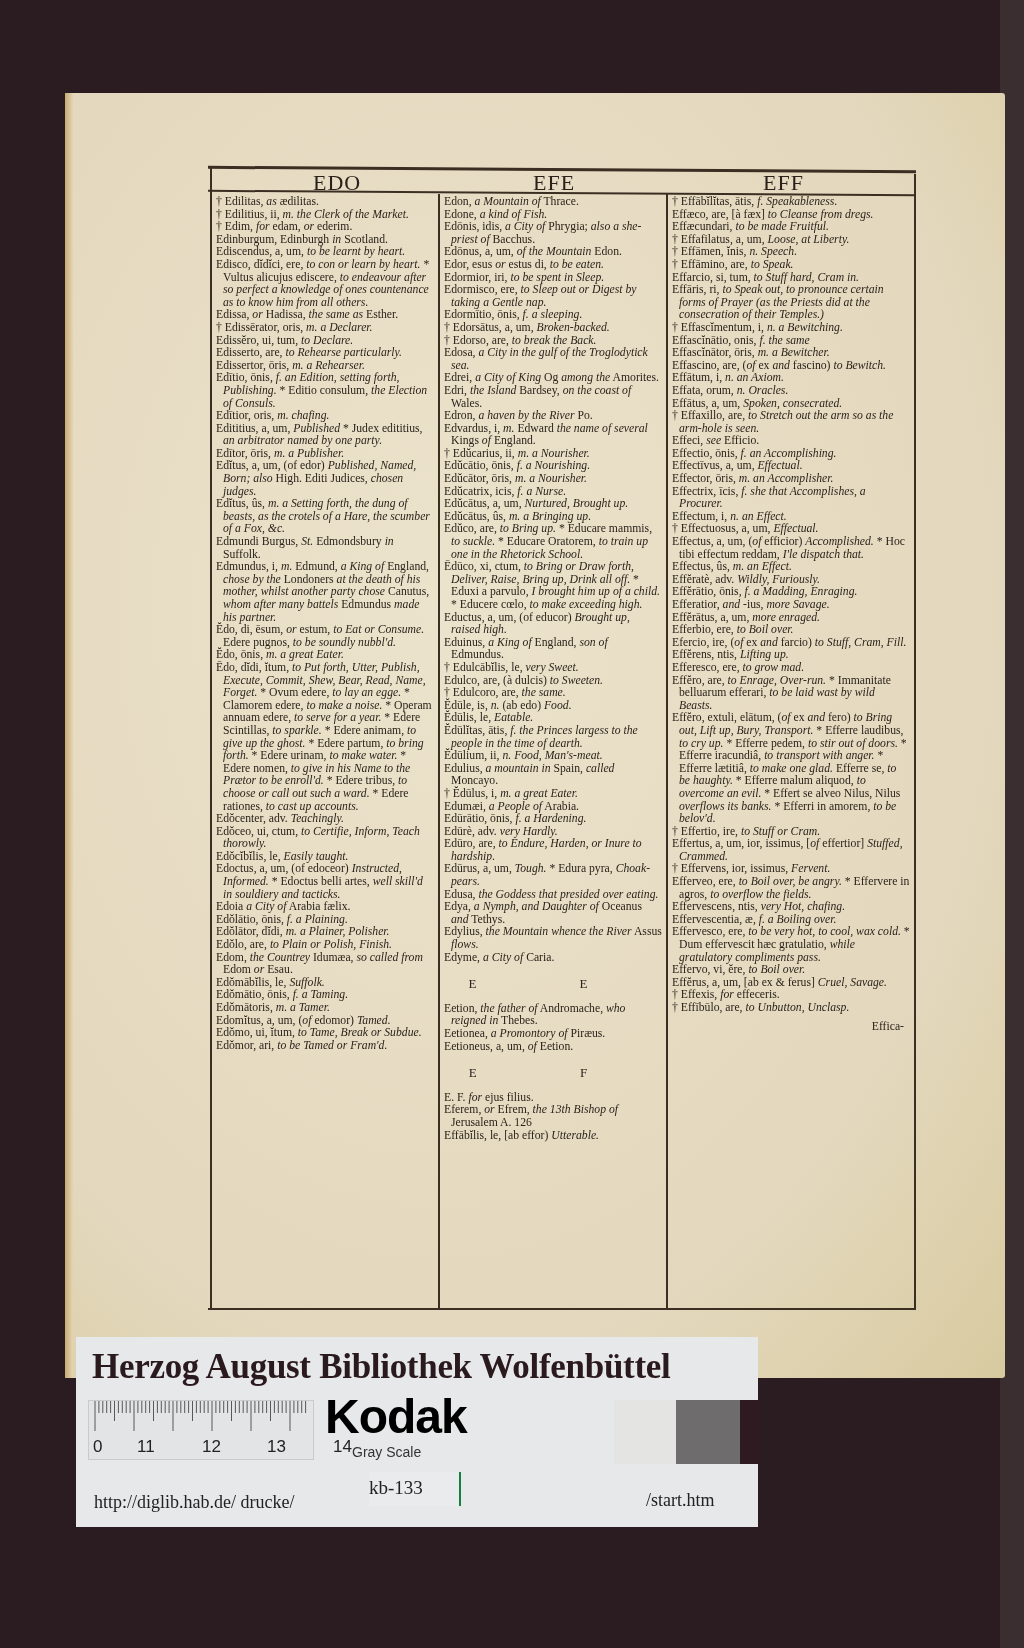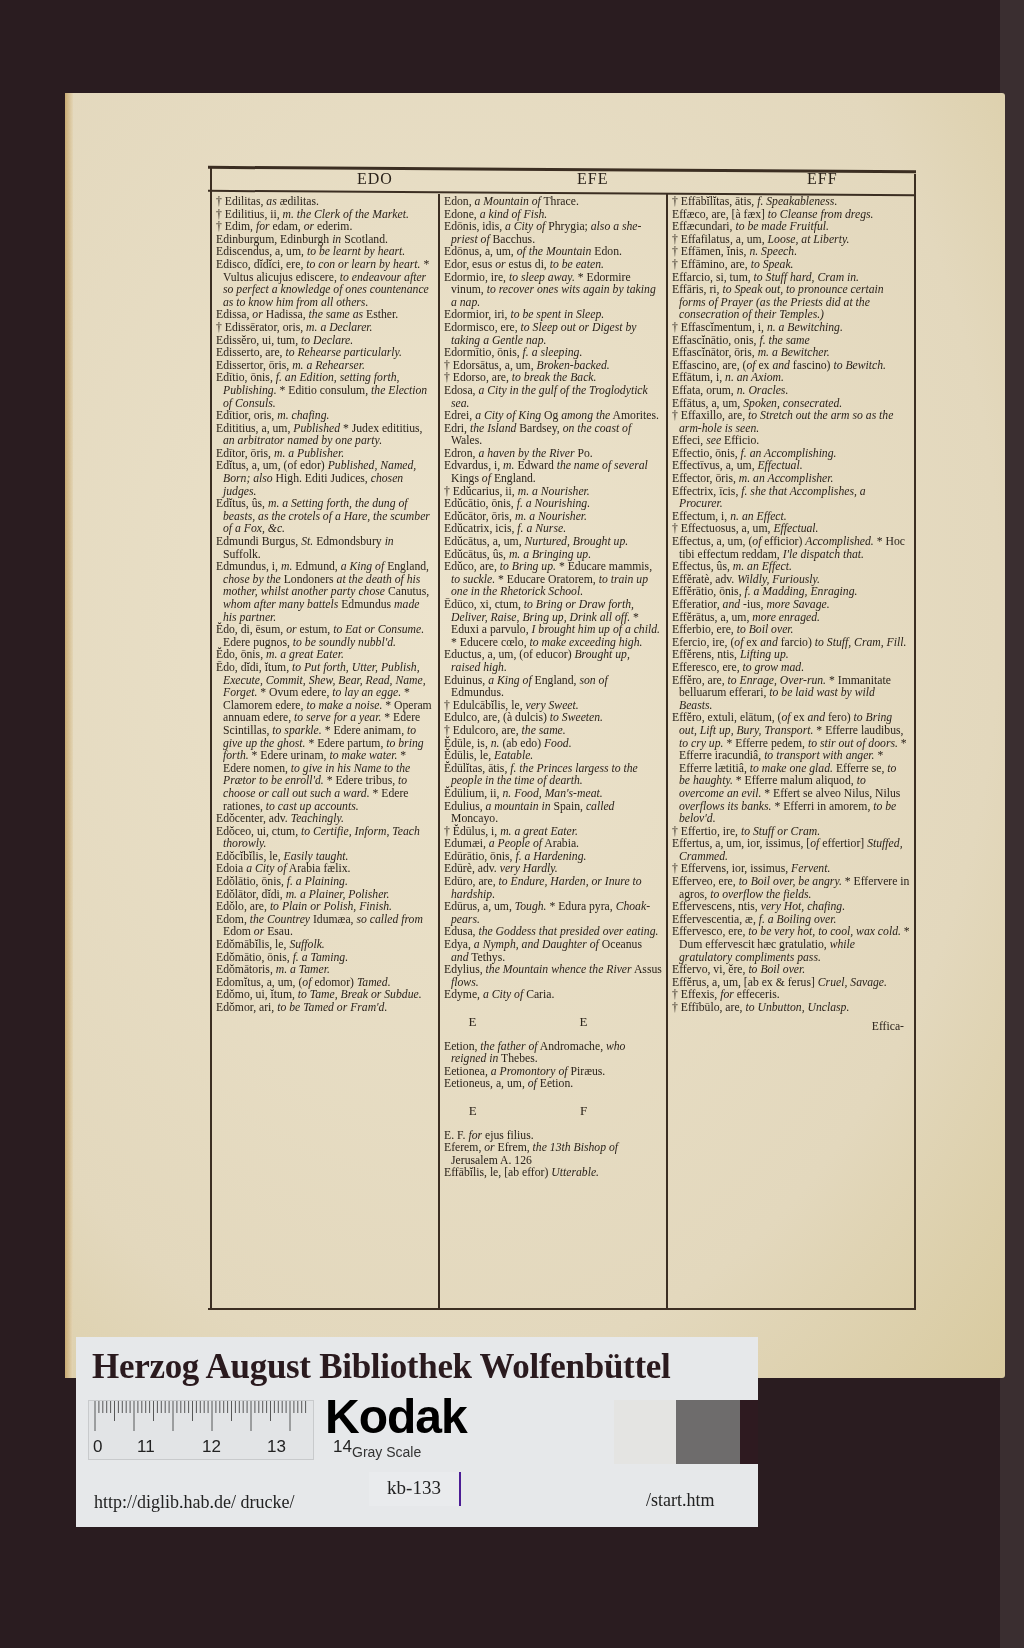--- a/index.html
+++ b/index.html
@@ -8,38 +8,38 @@
   .page{position:absolute;left:65px;top:93px;width:940px;height:1285px;background:#e6dcc4;
         background-image:radial-gradient(ellipse at 40% 40%,#ece3cc 0%,#e3d8bd 70%,#d8ca9f 100%);
         border-radius:3px;}
   .page-edge{position:absolute;left:65px;top:93px;width:8px;height:1285px;background:linear-gradient(90deg,#c9ab73,#e3d5b5);}
   .frame{position:absolute;left:208px;top:160px;width:708px;height:1158px;}
   .rule-top{position:absolute;left:0;top:8px;width:708px;height:3px;background:#3b2e22;transform:rotate(0.35deg);}
   .rule-mid{position:absolute;left:0;top:32px;width:708px;height:2px;background:#3b2e22;transform:rotate(0.35deg);}
   .rule-bot{position:absolute;left:0;top:1148px;width:708px;height:2px;background:#3b2e22;}
   .vline{position:absolute;width:1.5px;background:#3b2e22;}
   .heads{position:absolute;left:0;top:10px;width:708px;height:22px;}
-  .head{position:absolute;top:0;font-size:16px;color:#2a221a;letter-spacing:1px;margin-left:44px;}
+  .head{position:absolute;top:0;font-size:22px;color:#2a221a;letter-spacing:1px;}
   .col{position:absolute;top:36px;font-size:11.7px;line-height:12.6px;color:#2b231b;}
   .entry{text-indent:-7px;padding-left:7px;margin:0;}
   .entry .i{font-style:italic;}
   .sec{text-align:center;margin:14px 0 12px;font-size:13px;letter-spacing:50px;}
   .catch{text-align:right;padding-right:6px;margin-top:6px;}
   
   .card{position:absolute;left:76px;top:1337px;width:682px;height:190px;background:#e6e8ea;}
   .card-title{position:absolute;left:16px;top:10px;font-size:35px;font-weight:bold;color:#2a1a1e;white-space:nowrap;letter-spacing:-0.3px;}
   .ruler{position:absolute;left:12px;top:63px;width:224px;height:58px;background:#e2e4e6;border:1px solid #c8cacc;}
   .ticks{position:absolute;left:4px;top:0;width:214px;height:30px;}
   .ruler-nums{position:absolute;left:4px;top:36px;width:214px;height:20px;font-family:"Liberation Sans",sans-serif;font-size:17px;color:#222;}
   .ruler-nums span{position:absolute;}
   .kodak{position:absolute;left:249px;top:52px;font-family:"Liberation Sans",sans-serif;font-weight:bold;font-size:48px;color:#000000;letter-spacing:-1px;}
   .gray-label{position:absolute;left:276px;top:107px;font-family:"Liberation Sans",sans-serif;font-size:14px;color:#333;}
   .patch{position:absolute;top:63px;height:64px;}
   .url{position:absolute;left:18px;top:155px;font-size:18px;color:#222;}
-  .kb{position:absolute;left:293px;top:135px;width:90px;height:34px;background:#e9ebed;border-right:2px solid #4c1d95;text-align:center;font-size:19px;line-height:32px;color:#222;}
+  .kb{position:absolute;left:293px;top:135px;width:90px;height:34px;background:#e9ebed;border-right:2px solid #15803d;text-align:left;font-size:19px;line-height:32px;color:#222;}
   .start{position:absolute;left:570px;top:153px;font-size:18px;color:#222;}
 </style>
 </head>
 <body>
 
 <div class="bg-right"></div>
 <div class="page"></div>
 <div class="page-edge"></div>
 
 <div class="frame">
@@ -74,39 +74,39 @@
       <p class="entry"><span>Edĭtus, a, um, (of edor) </span><span class="i">Published, Named, Born; also</span><span> High. Editi Judices, </span><span class="i">chosen judges.</span></p>
       <p class="entry"><span>Edĭtus, ûs, </span><span class="i">m. a Setting forth, the dung of beasts, as the crotels of a Hare, the scumber of a Fox, &amp;c.</span></p>
       <p class="entry"><span>Edmundi Burgus, </span><span class="i">St.</span><span> Edmondsbury </span><span class="i">in</span><span> Suffolk.</span></p>
       <p class="entry"><span>Edmundus, i, </span><span class="i">m.</span><span> Edmund, </span><span class="i">a King of</span><span> England, </span><span class="i">chose by the</span><span> Londoners </span><span class="i">at the death of his mother, whilst another party chose</span><span> Canutus, </span><span class="i">whom after many battels</span><span> Edmundus </span><span class="i">made his partner.</span></p>
       <p class="entry"><span>Ĕdo, di, ēsum, </span><span class="i">or</span><span> estum, </span><span class="i">to Eat or Consume.</span><span> Edere pugnos, </span><span class="i">to be soundly nubbl'd.</span></p>
       <p class="entry"><span>Ĕdo, ōnis, </span><span class="i">m. a great Eater.</span></p>
       <p class="entry"><span>Ēdo, dĭdi, ĭtum, </span><span class="i">to Put forth, Utter, Publish, Execute, Commit, Shew, Bear, Read, Name, Forget.</span><span> * Ovum edere, </span><span class="i">to lay an egge.</span><span> * Clamorem edere, </span><span class="i">to make a noise.</span><span> * Operam annuam edere, </span><span class="i">to serve for a year.</span><span> * Edere Scintillas, </span><span class="i">to sparkle.</span><span> * Edere animam, </span><span class="i">to give up the ghost.</span><span> * Edere partum, </span><span class="i">to bring forth.</span><span> * Edere urinam, </span><span class="i">to make water.</span><span> * Edere nomen, </span><span class="i">to give in his Name to the Prætor to be enroll'd.</span><span> * Edere tribus, </span><span class="i">to choose or call out such a ward.</span><span> * Edere rationes, </span><span class="i">to cast up accounts.</span></p>
       <p class="entry"><span>Edŏcenter, adv. </span><span class="i">Teachingly.</span></p>
       <p class="entry"><span>Edŏceo, ui, ctum, </span><span class="i">to Certifie, Inform, Teach thorowly.</span></p>
       <p class="entry"><span>Edŏcĭbĭlis, le, </span><span class="i">Easily taught.</span></p>
+      <p class="entry"><span>Edoctus, a, um, (of edoceor) </span><span class="i">Instructed, Informed.</span><span> * Edoctus belli artes, </span><span class="i">well skill'd in souldiery and tacticks.</span></p>
       <p class="entry"><span>Edoia </span><span class="i">a City of</span><span> Arabia fælix.</span></p>
       <p class="entry"><span>Edŏlātio, ōnis, </span><span class="i">f. a Plaining.</span></p>
       <p class="entry"><span>Edŏlātor, dĭdi, </span><span class="i">m. a Plainer, Polisher.</span></p>
       <p class="entry"><span>Edŏlo, are, </span><span class="i">to Plain or Polish, Finish.</span></p>
       <p class="entry"><span>Edom, </span><span class="i">the Countrey</span><span> Idumæa, </span><span class="i">so called from</span><span> Edom </span><span class="i">or</span><span> Esau.</span></p>
       <p class="entry"><span>Edŏmābĭlis, le, </span><span class="i">Suffolk.</span></p>
       <p class="entry"><span>Edŏmātio, ōnis, </span><span class="i">f. a Taming.</span></p>
       <p class="entry"><span>Edŏmātoris, </span><span class="i">m. a Tamer.</span></p>
       <p class="entry"><span>Edomĭtus, a, um, (</span><span class="i">of</span><span> edomor) </span><span class="i">Tamed.</span></p>
       <p class="entry"><span>Edŏmo, ui, ĭtum, </span><span class="i">to Tame, Break or Subdue.</span></p>
       <p class="entry"><span>Edŏmor, ari, </span><span class="i">to be Tamed or Fram'd.</span></p>
     </div>
   <div class="col" id="col-1" style="left:236px;width:218px">
       <p class="entry"><span>Edon, </span><span class="i">a Mountain of</span><span> Thrace.</span></p>
       <p class="entry"><span>Edone, </span><span class="i">a kind of Fish.</span></p>
       <p class="entry"><span>Edōnis, idis, </span><span class="i">a City of</span><span> Phrygia; </span><span class="i">also a she-priest of</span><span> Bacchus.</span></p>
       <p class="entry"><span>Edōnus, a, um, </span><span class="i">of the Mountain</span><span> Edon.</span></p>
       <p class="entry"><span>Edor, esus </span><span class="i">or</span><span> estus di, </span><span class="i">to be eaten.</span></p>
-      <p class="entry"><span>Edormio, ire, </span><span class="i">to sleep away.</span><span> * Edormire vinum, </span><span class="i">to recover ones wits again by taking a nap.</span></p>
       <p class="entry"><span>Edormior, iri, </span><span class="i">to be spent in Sleep.</span></p>
       <p class="entry"><span>Edormisco, ere, </span><span class="i">to Sleep out or Digest by taking a Gentle nap.</span></p>
       <p class="entry"><span>Edormītio, ōnis, </span><span class="i">f. a sleeping.</span></p>
       <p class="entry"><span>† Edorsātus, a, um, </span><span class="i">Broken-backed.</span></p>
       <p class="entry"><span>† Edorso, are, </span><span class="i">to break the Back.</span></p>
       <p class="entry"><span>Edosa, </span><span class="i">a City in the gulf of the Troglodytick sea.</span></p>
       <p class="entry"><span>Edrei, </span><span class="i">a City of King</span><span> Og </span><span class="i">among the</span><span> Amorites.</span></p>
       <p class="entry"><span>Edri, </span><span class="i">the Island</span><span> Bardsey, </span><span class="i">on the coast of</span><span> Wales.</span></p>
       <p class="entry"><span>Edron, </span><span class="i">a haven by the River</span><span> Po.</span></p>
       <p class="entry"><span>Edvardus, i, </span><span class="i">m.</span><span> Edward </span><span class="i">the name of several</span><span> Kings </span><span class="i">of</span><span> England.</span></p>

